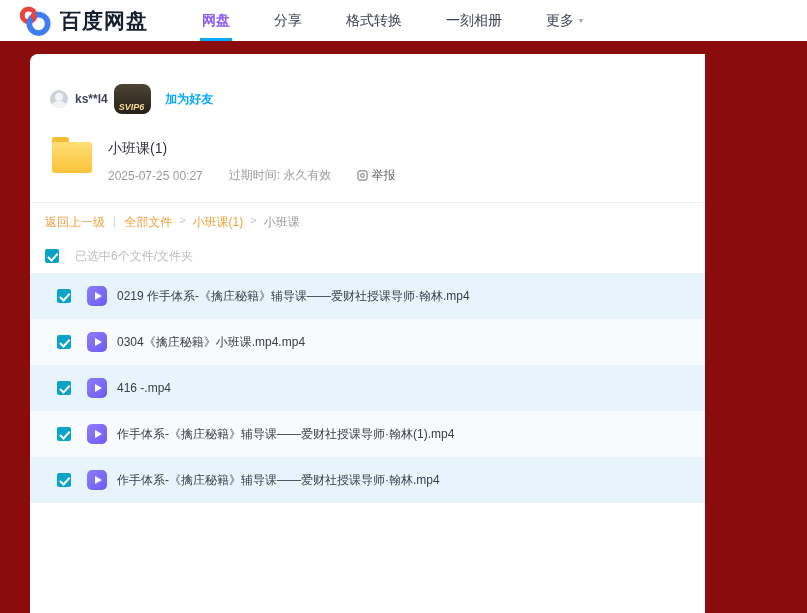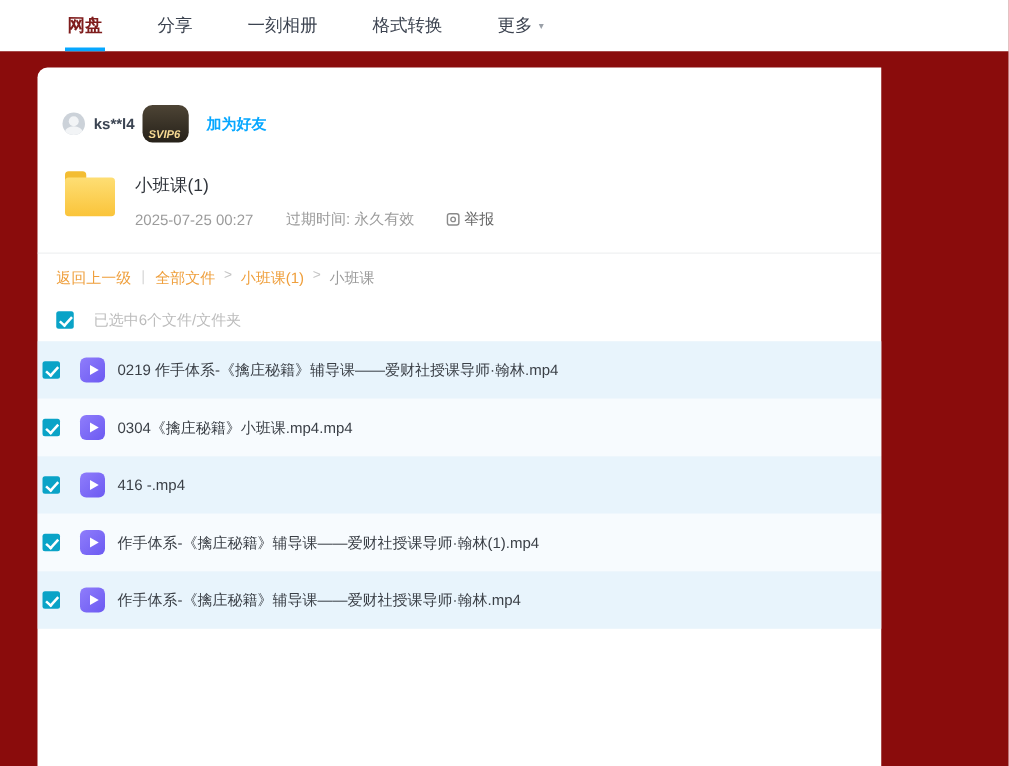--- a/index.html
+++ b/index.html
@@ -9,21 +9,21 @@
   .page { position:relative; width:807px; height:613px; background:#8a0c0c; }
 
   
   .topbar { position:absolute; top:0; left:0; width:807px; height:41px; background:#ffffff; display:flex; align-items:center; z-index:3; }
   .brand { display:flex; align-items:center; margin-left:18px; cursor:pointer; }
   .logo { width:34px; height:34px; margin-right:8px; }
   .brand-name { font-size:21px; font-weight:700; color:#17202e; letter-spacing:1px; }
 
   .nav { display:flex; align-items:stretch; height:41px; margin-left:52px; }
   .nav-item { display:flex; align-items:center; padding:0 2px; margin-right:40px; font-size:14px; color:#3c4350; cursor:pointer; border-bottom:3px solid transparent; border-top:3px solid transparent; }
-  .nav-item.active { color:#7f1d1d; font-weight:700; border-bottom-color:#06a7ff; }
+  .nav-item.active { color:#8b5cf6; font-weight:700; border-bottom-color:#06a7ff; }
   .caret { font-size:8px; color:#9aa0a8; margin-left:5px; }
 
   
   .card { position:absolute; left:30px; top:54px; width:675px; height:559px; background:#ffffff; border-top-left-radius:8px; overflow:hidden; }
 
   .user-row { display:flex; align-items:center; margin:30px 0 0 20px; }
   .avatar { width:18px; height:18px; border-radius:50%; background:#ccd2d9; position:relative; overflow:hidden; }
   .avatar::before { content:""; position:absolute; left:5px; top:3px; width:8px; height:8px; border-radius:50%; background:#f2f4f6; }
   .avatar::after { content:""; position:absolute; left:2px; top:11px; width:14px; height:9px; border-radius:50% 50% 0 0; background:#f2f4f6; }
   .user-name { font-size:12px; color:#3b4452; margin-left:7px; font-weight:700; }
@@ -51,45 +51,53 @@
   .bc-arrow { color:#c3c3c3; margin:0 7px; font-size:11px; }
   .bc-current { color:#9b9b9b; }
 
   .select-row { display:flex; align-items:center; height:34px; padding-left:15px; margin-top:8px; }
   .select-summary { margin-left:16px; font-size:12px; color:#bcbcbc; }
 
   .checkbox { width:14px; height:14px; border-radius:2px; background:#0aa3c7; position:relative; flex:none; cursor:pointer; }
   .checkbox::after { content:""; position:absolute; left:4.5px; top:1.5px; width:3.5px; height:7.5px; border:solid #fff; border-width:0 2px 2px 0; transform:rotate(42deg); }
 
   .file-list { width:777px; }
-  .file-row { display:flex; align-items:center; height:46px; padding-left:4px; cursor:pointer; }
+  .file-row { display:flex; align-items:center; height:46px; padding-left:27px; cursor:pointer; }
   .file-row:nth-child(odd) { background:#e8f4fc; }
   .file-row:nth-child(even) { background:#f7fbfe; }
   .video-icon { width:20px; height:20px; margin-left:16px; border-radius:5px; background:linear-gradient(135deg,#8f7dfb,#6c5af2); position:relative; flex:none; }
   .video-icon::after { content:""; position:absolute; left:8px; top:6px; width:0; height:0; border-left:7px solid #ffffff; border-top:4.5px solid transparent; border-bottom:4.5px solid transparent; }
   .file-name { margin-left:10px; font-size:12px; color:#3a3f46; }
 </style>
 </head>
 <body>
 
 <div class="page">
 
   <div class="topbar">
+    <div class="brand">
+      <svg class="logo" viewBox="0 0 48 48">
+        <circle cx="15" cy="16" r="9" fill="none" stroke="#e8453c" stroke-width="7"></circle>
+        <circle cx="29" cy="28" r="13" fill="none" stroke="#3f7df0" stroke-width="8"></circle>
+        <path d="M20 21 a9 9 0 0 0 2 -8" fill="none" stroke="#e8453c" stroke-width="7"></path>
+      </svg>
+      <span class="brand-name">百度网盘</span>
+    </div>
     <div class="nav">
       <div class="nav-item active">
         <span>网盘</span>
       </div>
       <div class="nav-item">
         <span>分享</span>
       </div>
       <div class="nav-item">
-        <span>一刻相册</span>
+        <span>格式转换</span>
       </div>
       <div class="nav-item">
-        <span>格式转换</span>
+        <span>一刻相册</span>
       </div>
       <div class="nav-item">
         <span>更多</span>
         <span class="caret">▾</span>
       </div>
     </div>
   </div>
 
   <div class="card">
 

